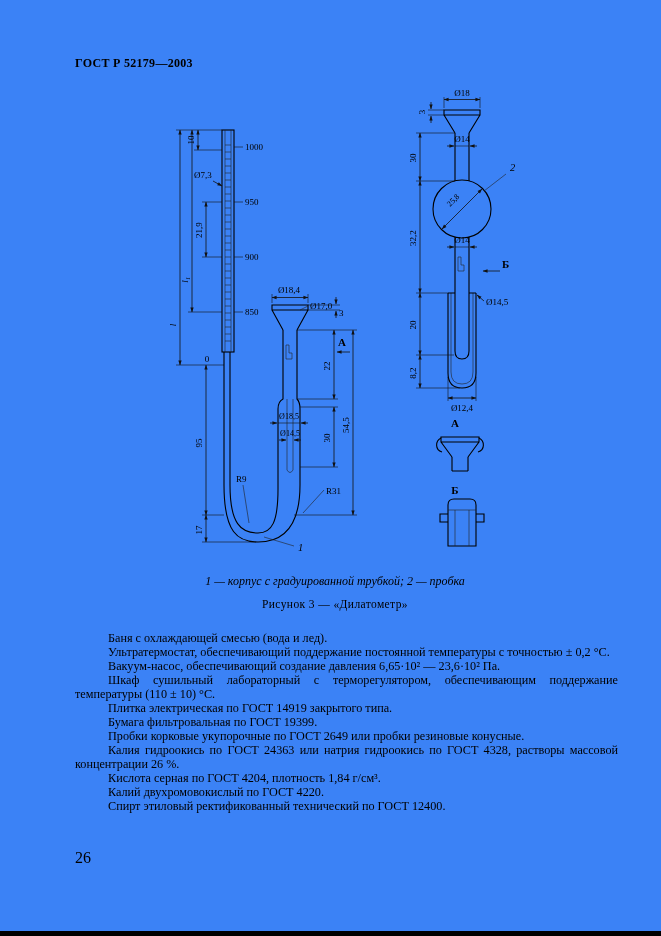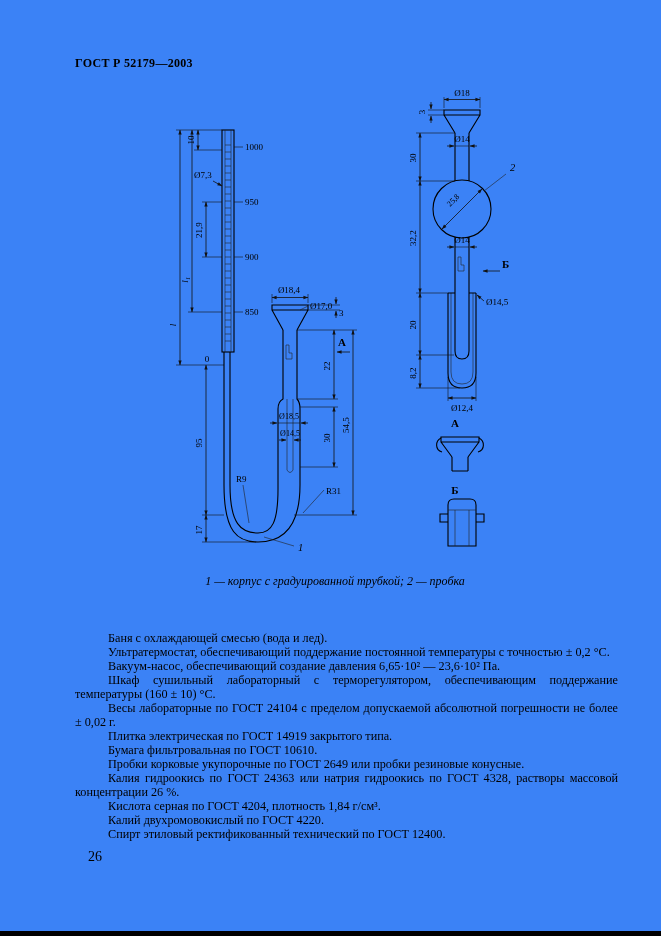--- a/index.html
+++ b/index.html
@@ -4,21 +4,21 @@
 <style>
   html,body{margin:0;padding:0;background:#888;}
   .page{position:relative;width:661px;height:936px;background:#3b82f6;overflow:hidden;
         font-family:"Liberation Serif",serif;color:#000;}
   .doc-header{position:absolute;left:75px;top:56px;font-size:12px;font-weight:bold;letter-spacing:.3px;}
   .figure-svg{position:absolute;left:150px;top:85px;}
   .cap1{position:absolute;left:75px;top:574px;width:520px;text-align:center;font-size:12px;font-style:italic;}
   .cap2{position:absolute;left:75px;top:598px;width:520px;text-align:center;font-size:11.5px;letter-spacing:.4px;}
   .body-text{position:absolute;left:75px;top:631px;width:543px;font-size:12.2px;line-height:14px;text-align:justify;}
   .body-text p{margin:0;text-indent:33px;}
-  .page-num{position:absolute;left:88px;top:849px;font-size:14px;}
+  .page-num{position:absolute;left:75px;top:849px;font-size:16px;}
   .scan-edge{position:absolute;left:0;bottom:0;width:100%;height:5px;background:#000;}
   
   .main{stroke:#000;stroke-width:1.1;fill:none;}
   .thin{stroke:#222;stroke-width:.6;fill:none;}
   .ext{stroke:#111;stroke-width:.6;fill:none;}
   .dim{stroke:#111;stroke-width:.8;fill:none;}
   svg text{font-family:"Liberation Serif",serif;fill:#000;}
   .dt{font-size:9px;}
   .dts{font-size:8px;}
   .dti{font-size:9px;font-style:italic;}
@@ -174,29 +174,29 @@
 
     <g>
       <text class="lbl" x="305" y="409" text-anchor="middle">Б</text>
       <path class="main" d="M298,461 V420 Q298,414 304,414 H320 Q326,414 326,420 V461 Z"></path>
       <path class="thin" d="M298,425H326 M305,425V461 M319,425V461"></path>
       <path class="main" d="M298,429H290V437H298 M326,429H334V437H326"></path>
     </g>
   </svg>
 
   <div class="cap1">1 — корпус с градуированной трубкой; 2 — пробка</div>
+  <div class="cap2">Рисунок 3 — «Дилатометр»</div>
 
   <div class="body-text">
     <p>Баня с охлаждающей смесью (вода и лед).</p>
     <p>Ультратермостат, обеспечивающий поддержание постоянной температуры с точностью ± 0,2 °С.</p>
     <p>Вакуум-насос, обеспечивающий создание давления 6,65·10² — 23,6·10² Па.</p>
-    <p>Шкаф сушильный лабораторный с терморегулятором, обеспечивающим поддержание температуры (160 ± 10) °С.</p>
-    <p>Весы лабораторные по ГОСТ 24104 с пределом допускаемой абсолютной погрешности не более ± 0,02 г.</p>
+    <p>Шкаф сушильный лабораторный с терморегулятором, обеспечивающим поддержание температуры (110 ± 10) °С.</p>
     <p>Плитка электрическая по ГОСТ 14919 закрытого типа.</p>
-    <p>Бумага фильтровальная по ГОСТ 10610.</p>
+    <p>Бумага фильтровальная по ГОСТ 19399.</p>
     <p>Пробки корковые укупорочные по ГОСТ 2649 или пробки резиновые конусные.</p>
     <p>Калия гидроокись по ГОСТ 24363 или натрия гидроокись по ГОСТ 4328, растворы массовой концентрации 26 %.</p>
     <p>Кислота серная по ГОСТ 4204, плотность 1,84 г/см³.</p>
     <p>Калий двухромовокислый по ГОСТ 4220.</p>
     <p>Спирт этиловый ректификованный технический по ГОСТ 12400.</p>
   </div>
 
   <div class="page-num">26</div>
   <div class="scan-edge"></div>
 </div>

